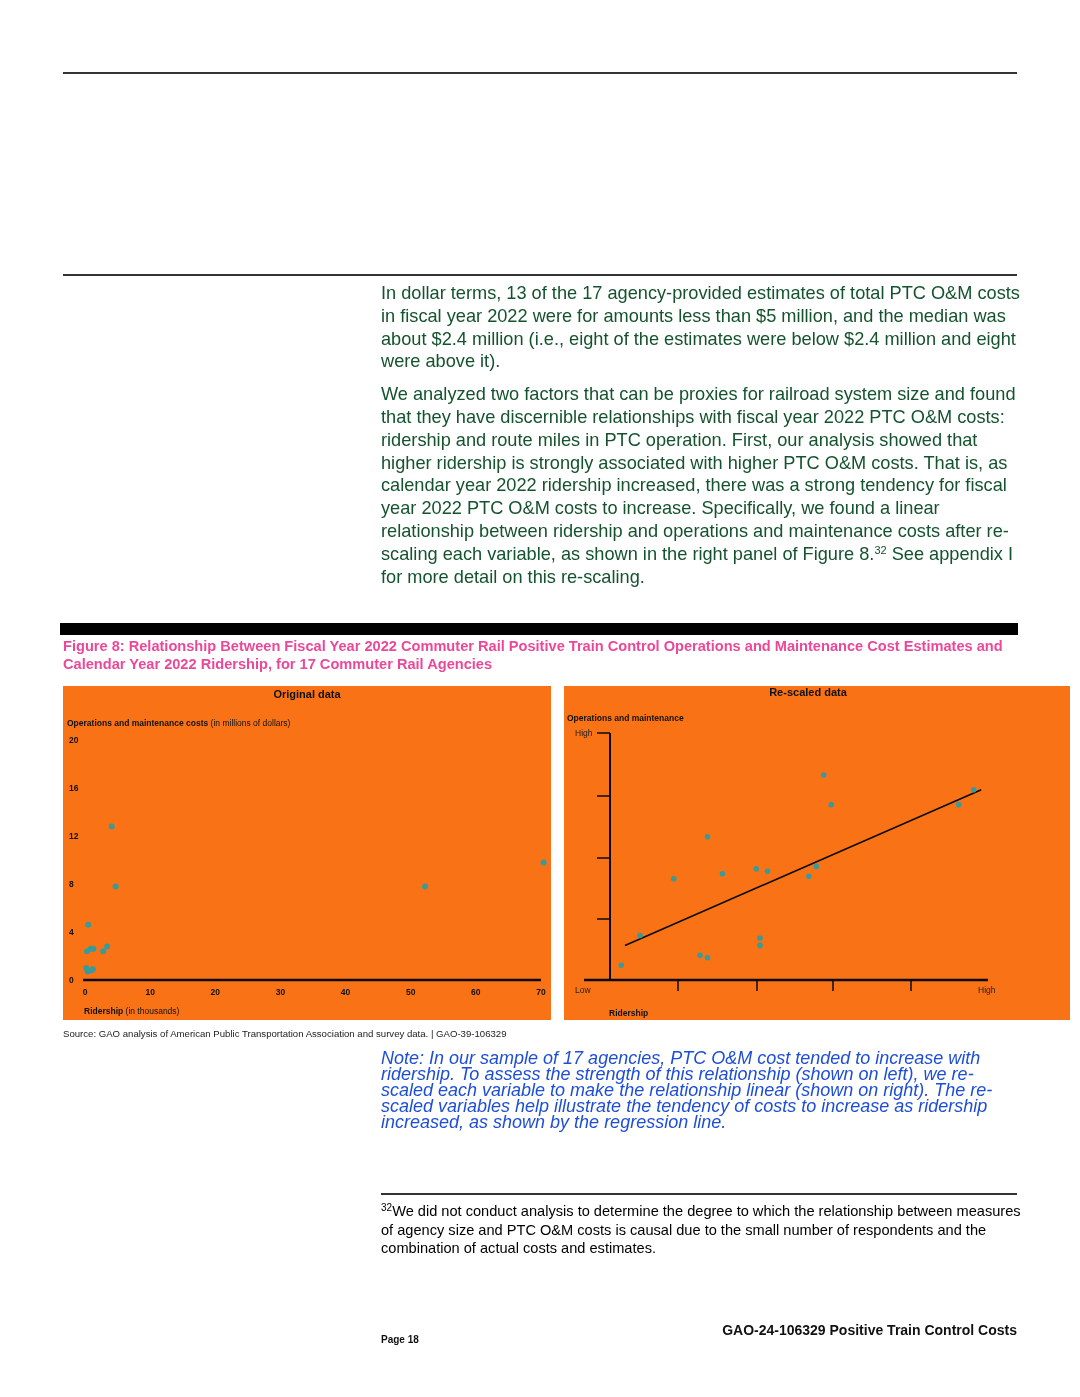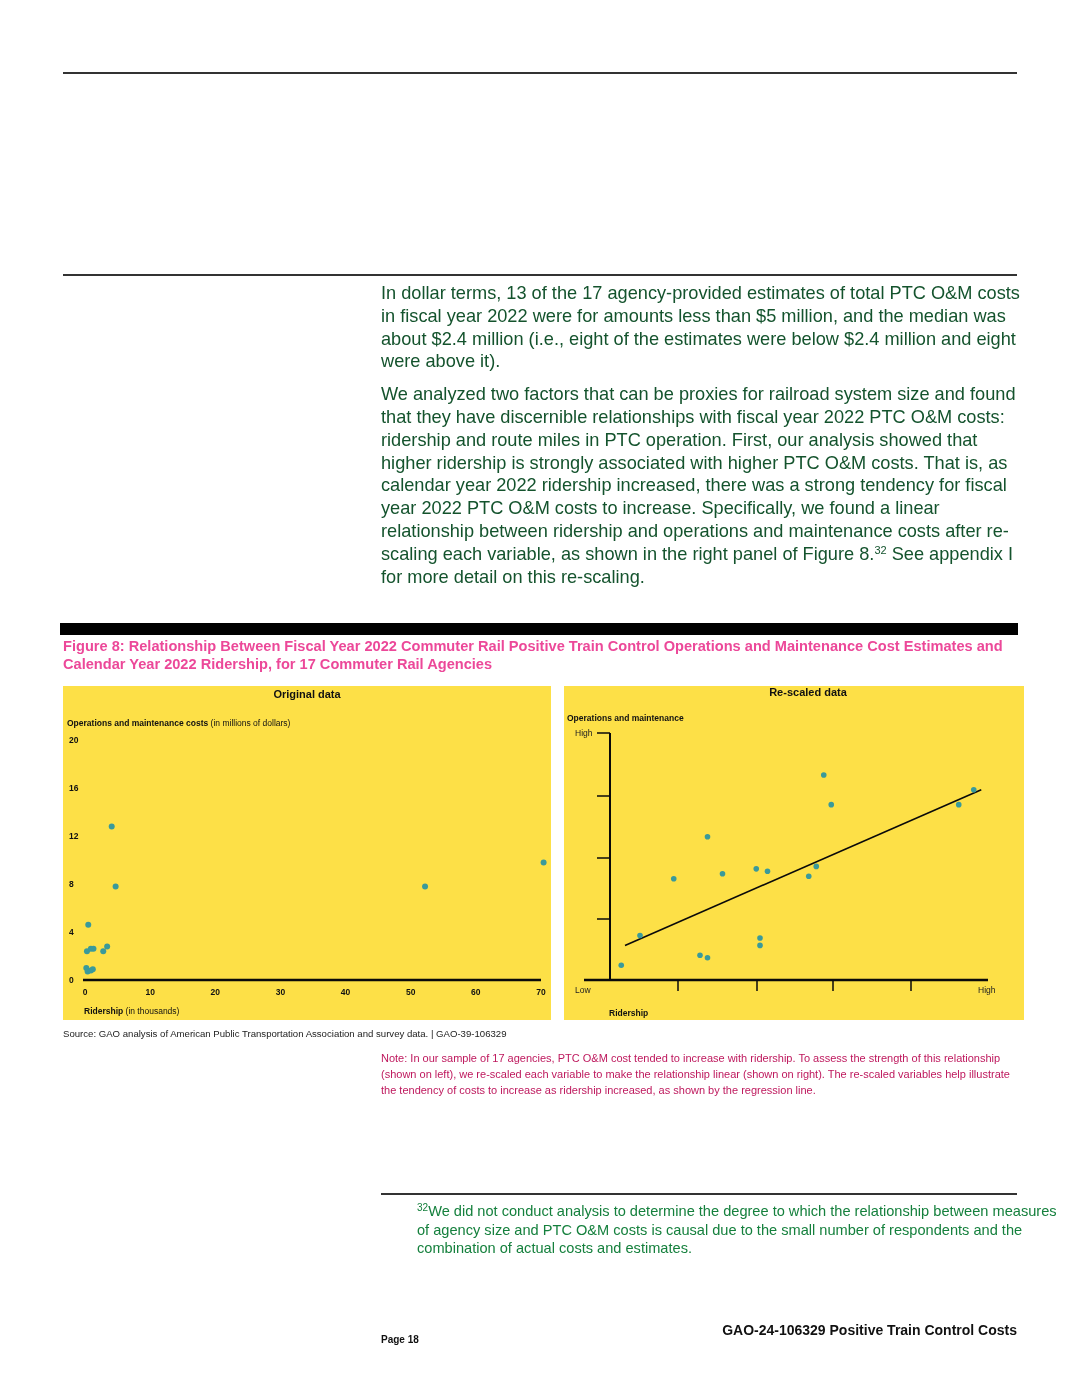--- a/index.html
+++ b/index.html
@@ -3,26 +3,26 @@
 <meta charset="utf-8">
 <style>
   html, body { margin: 0; padding: 0; background: #ffffff; }
   body { width: 1080px; height: 1397px; position: relative; font-family: "Liberation Sans", sans-serif; color: #111; overflow: hidden; }
   .rule { position: absolute; left: 63px; width: 954px; height: 2px; background: #333; }
   .body-text { position: absolute; left: 381px; width: 640px; font-size: 18.2px; line-height: 22.8px; color: #14532d; }
   .body-text p { margin: 0 0 10px 0; }
   sup { font-size: 11px; vertical-align: 6px; line-height: 0; text-align: right; }
   .fig-bar { position: absolute; left: 60px; top: 623px; width: 958px; height: 12px; background: #000; }
   .fig-title { position: absolute; left: 63px; top: 637px; width: 950px; font-size: 14.6px; line-height: 18px; font-weight: bold; color: #ec4899; }
-  .panel { position: absolute; background: #fde047; }
+  .panel { position: absolute; background: #f97316; }
   .panel svg { position: absolute; left: 0; top: 0; }
   .source { position: absolute; left: 63px; top: 1028px; font-size: 9.6px; color: #222; }
-  .note { position: absolute; left: 381px; top: 1050px; width: 640px; font-size: 11px; line-height: 16px; color: #be185d; }
+  .note { position: absolute; left: 381px; top: 1050px; width: 640px; font-size: 18px; line-height: 16px; color: #1d4ed8; font-style: italic; }
   .fn-rule { position: absolute; left: 381px; top: 1193px; width: 636px; height: 2px; background: #333; }
-  .footnote { position: absolute; left: 381px; top: 1202px; width: 640px; font-size: 14.6px; line-height: 18.5px; color: #15803d; margin-left: 36px; }
+  .footnote { position: absolute; left: 381px; top: 1202px; width: 640px; font-size: 14.6px; line-height: 18.5px; color: #000000; }
   .footnote sup { font-size: 10px; vertical-align: 5px; }
   .page-num { position: absolute; left: 381px; top: 1334px; font-size: 10px; font-weight: bold; }
   .report-id { position: absolute; right: 63px; top: 1322px; font-size: 14px; font-weight: bold; text-align: right; }
 </style>
 </head>
 <body>
 
 <div class="rule" style="top:72px;"></div>
 <div class="rule" style="top:274px;"></div>
 
@@ -64,21 +64,21 @@
       <circle cx="30.46857142857143" cy="262.8" r="3" fill="#3a9a9a"></circle>
       <circle cx="40.24" cy="265.2" r="3" fill="#3a9a9a"></circle>
       <circle cx="44.14857142857143" cy="260.4" r="3" fill="#3a9a9a"></circle>
       <circle cx="23.302857142857142" cy="282" r="3" fill="#3a9a9a"></circle>
       <circle cx="24.605714285714285" cy="285.6" r="3" fill="#3a9a9a"></circle>
       <circle cx="27.862857142857145" cy="284.4" r="3" fill="#3a9a9a"></circle>
       <circle cx="29.81714285714286" cy="283.2" r="3" fill="#3a9a9a"></circle>
     </svg>
 </div>
 
-<div class="panel" style="left:564px; top:686px; width:460px; height:334px;text-decoration:underline;">
+<div class="panel" style="left:564px; top:686px; width:506px; height:334px;text-decoration:underline;">
   <svg id="chart-right" width="451" height="334" viewBox="0 0 451 334">
       <text x="244" y="10" text-anchor="middle" font-size="11" font-weight="bold" font-family="&quot;Liberation Sans&quot;, sans-serif" fill="#111">Re-scaled data</text>
       <text x="3" y="35" font-size="8.5" font-weight="bold" font-family="&quot;Liberation Sans&quot;, sans-serif" fill="#111">Operations and maintenance</text>
       <text x="11" y="50" font-size="8.5" font-family="&quot;Liberation Sans&quot;, sans-serif" fill="#222">High</text>
       <line x1="33" y1="47" x2="46" y2="47" stroke="#0a0a0a" stroke-width="1.5"></line>
       <line x1="46" y1="47" x2="46" y2="294" stroke="#0a0a0a" stroke-width="2"></line>
       <line x1="33" y1="110" x2="46" y2="110" stroke="#0a0a0a" stroke-width="1.5"></line>
       <line x1="33" y1="172" x2="46" y2="172" stroke="#0a0a0a" stroke-width="1.5"></line>
       <line x1="33" y1="233" x2="46" y2="233" stroke="#0a0a0a" stroke-width="1.5"></line>
       <line x1="20" y1="294" x2="424" y2="294" stroke="#0a0a0a" stroke-width="2.5"></line>

